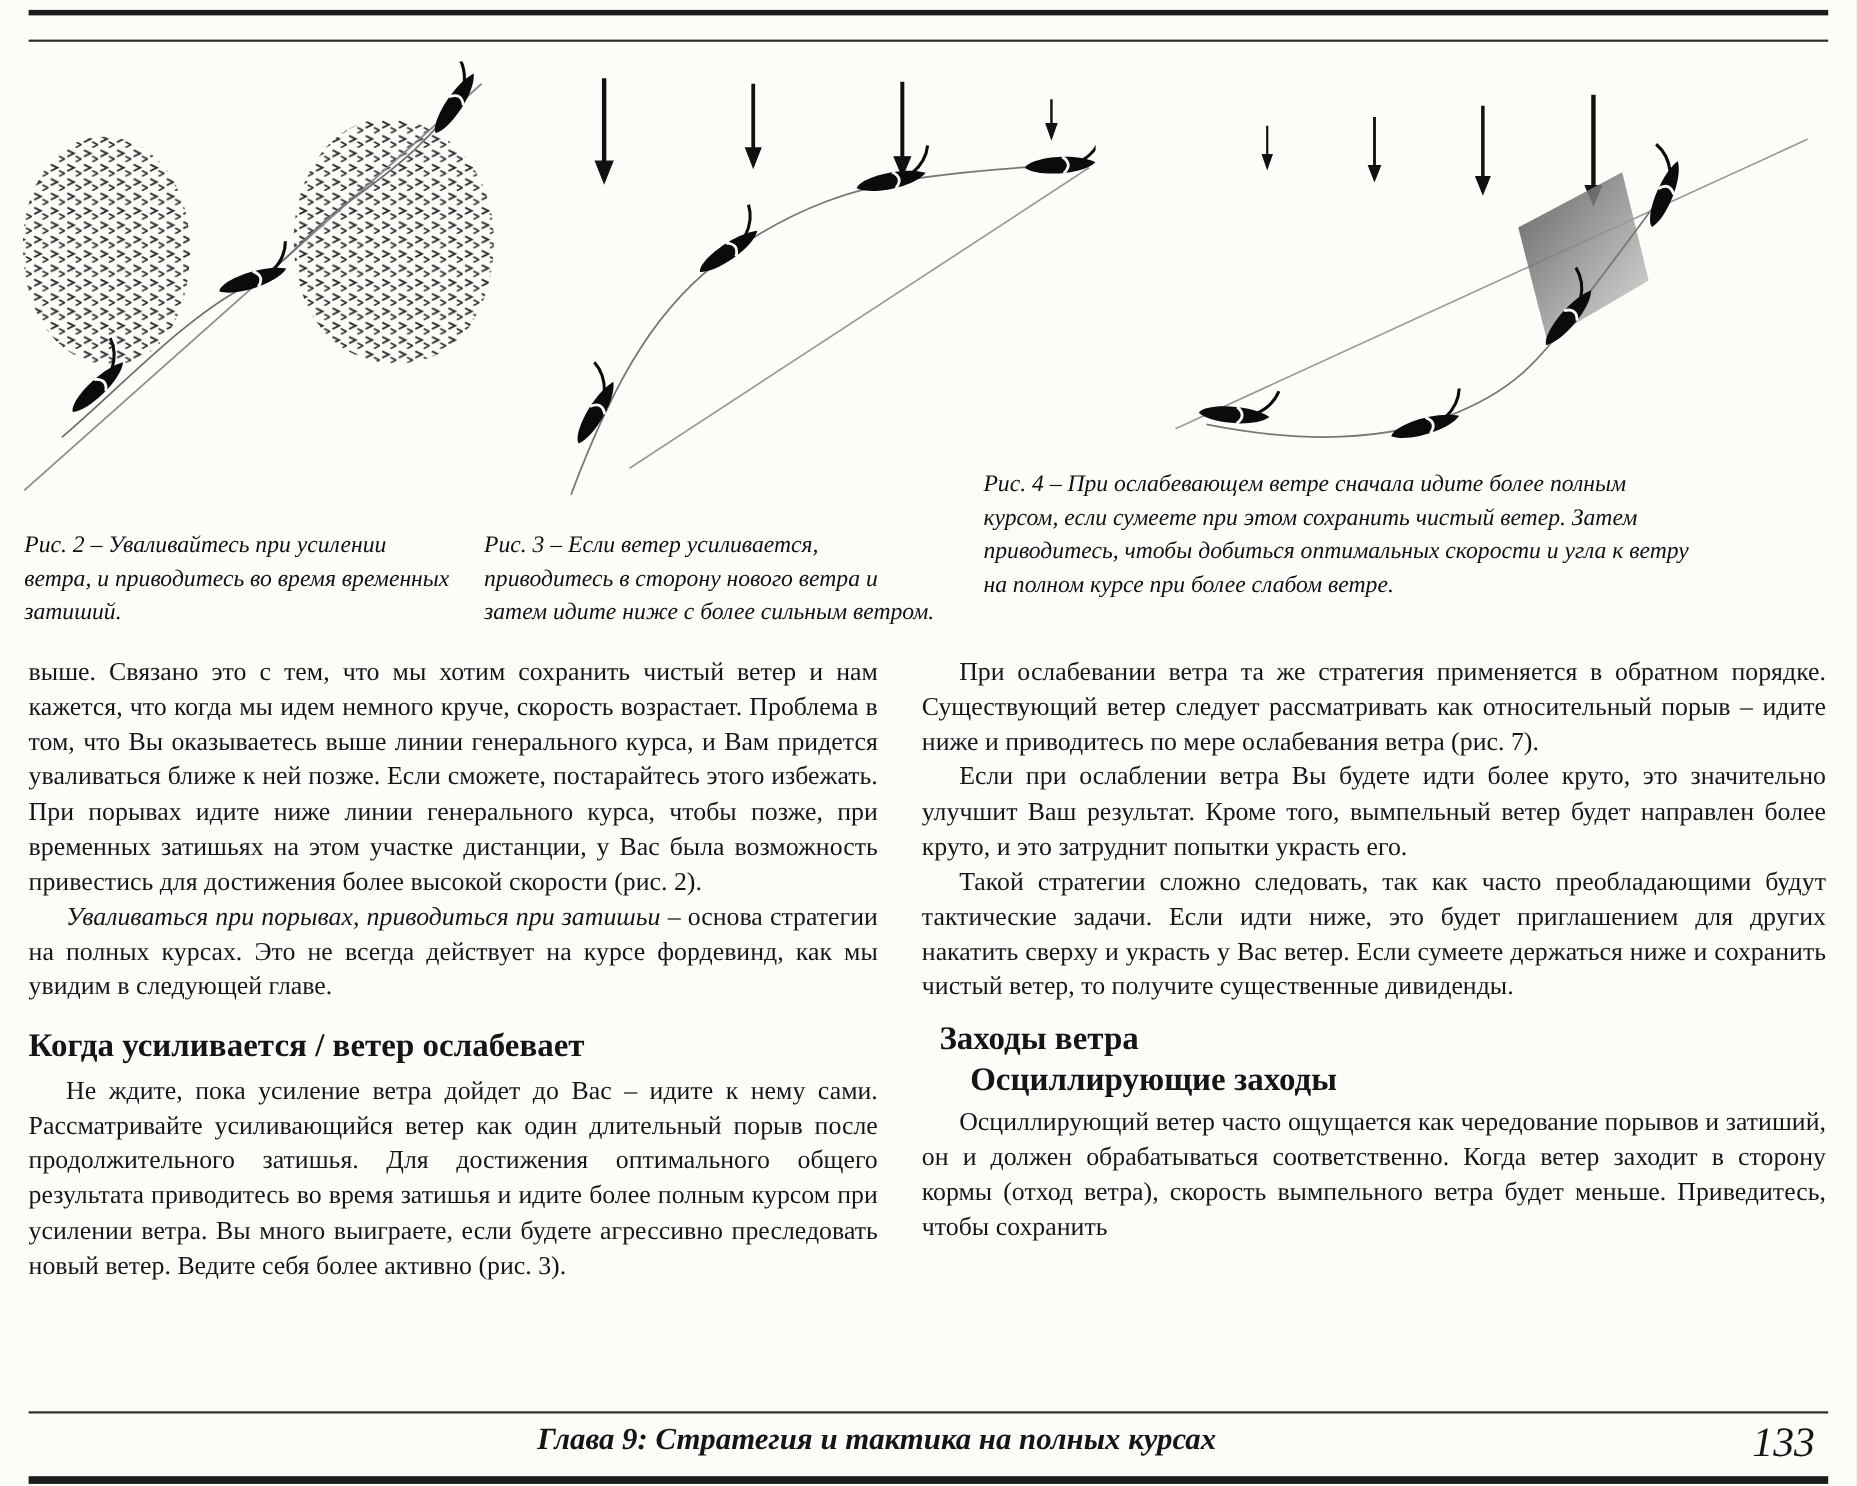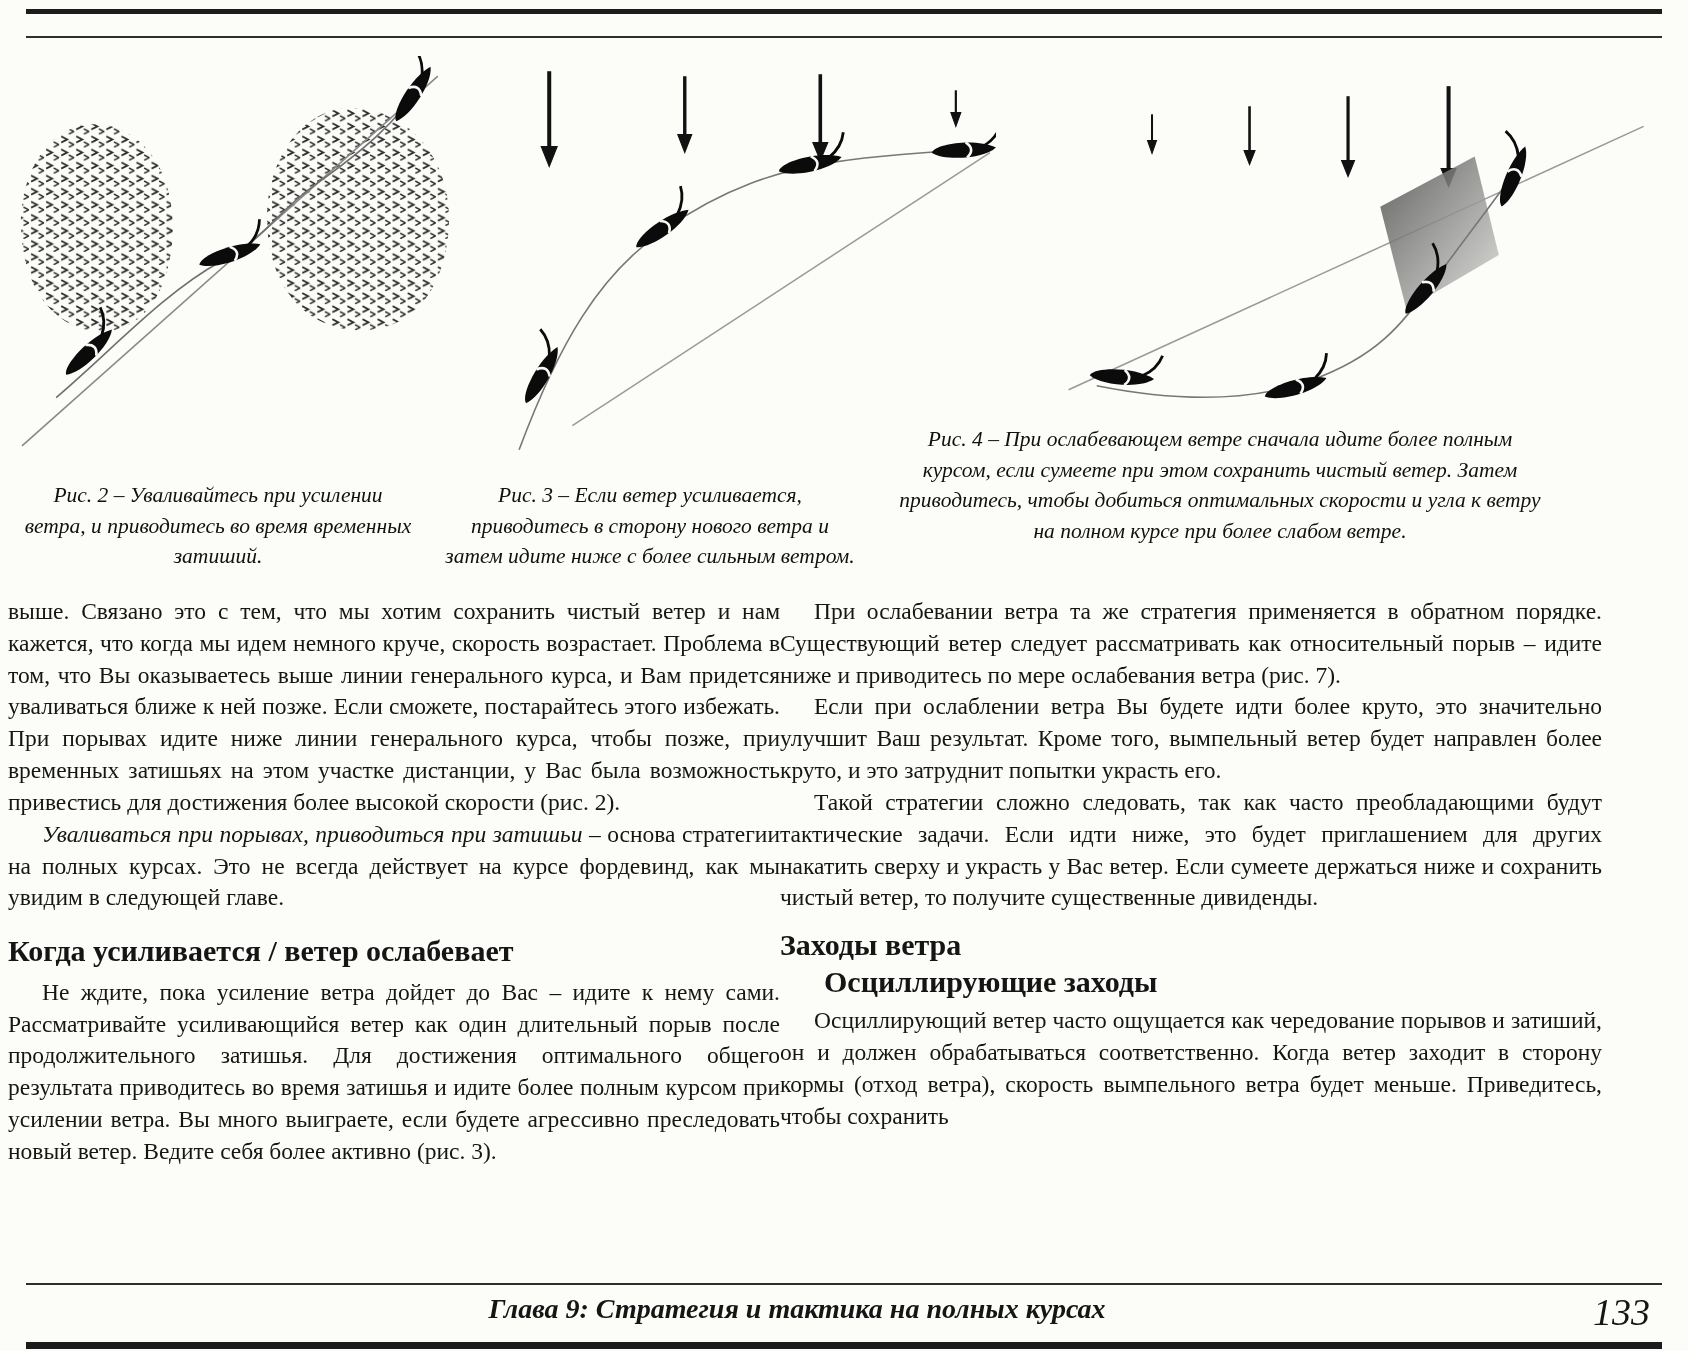--- a/index.html
+++ b/index.html
@@ -22,41 +22,40 @@
   .fig2-svg{left:14px;top:4px;width:452px;height:422px;}
   .fig3-svg{left:494px;top:4px;width:502px;height:422px;}
   .fig4-svg{left:1026px;top:4px;width:624px;height:382px;}
 
   .caption{
     position:absolute;
     font-style:italic;
     font-size:21.5px;
     line-height:1.42;
     color:#101010;
-    text-align:center;
   }
   .cap2{left:22px;top:428px;width:392px;}
   .cap3{left:440px;top:428px;width:420px;}
   .cap4{left:894px;top:372px;width:652px;}
 
   .body-cols{
-    position:absolute;top:596px;left:8px;
-    display:flex;
+    position:absolute;top:596px;left:26px;
+    display:flex;gap:40px;
   }
   .col{font-size:23.5px;line-height:1.355;text-align:justify;}
   .col-left{width:772px;}
   .col-right{width:822px;}
   .col p{margin:0;}
   .col p.ind{text-indent:34px;}
   .col h2{
     font-size:30px;line-height:1.15;
     margin:20px 0 8px 0;
     text-align:left;
   }
-  .col h2.tight{margin:14px 0 0 0;}
+  .col h2.tight{margin:14px 0 0 16px;}
   .col h2.sub{margin:2px 0 6px 44px;}
 
   .footer-chapter{
     position:absolute;top:1293px;left:26px;right:120px;
     text-align:center;
     font-weight:bold;font-style:italic;
     font-size:28px;
   }
   .footer-page{
     position:absolute;top:1290px;right:38px;

